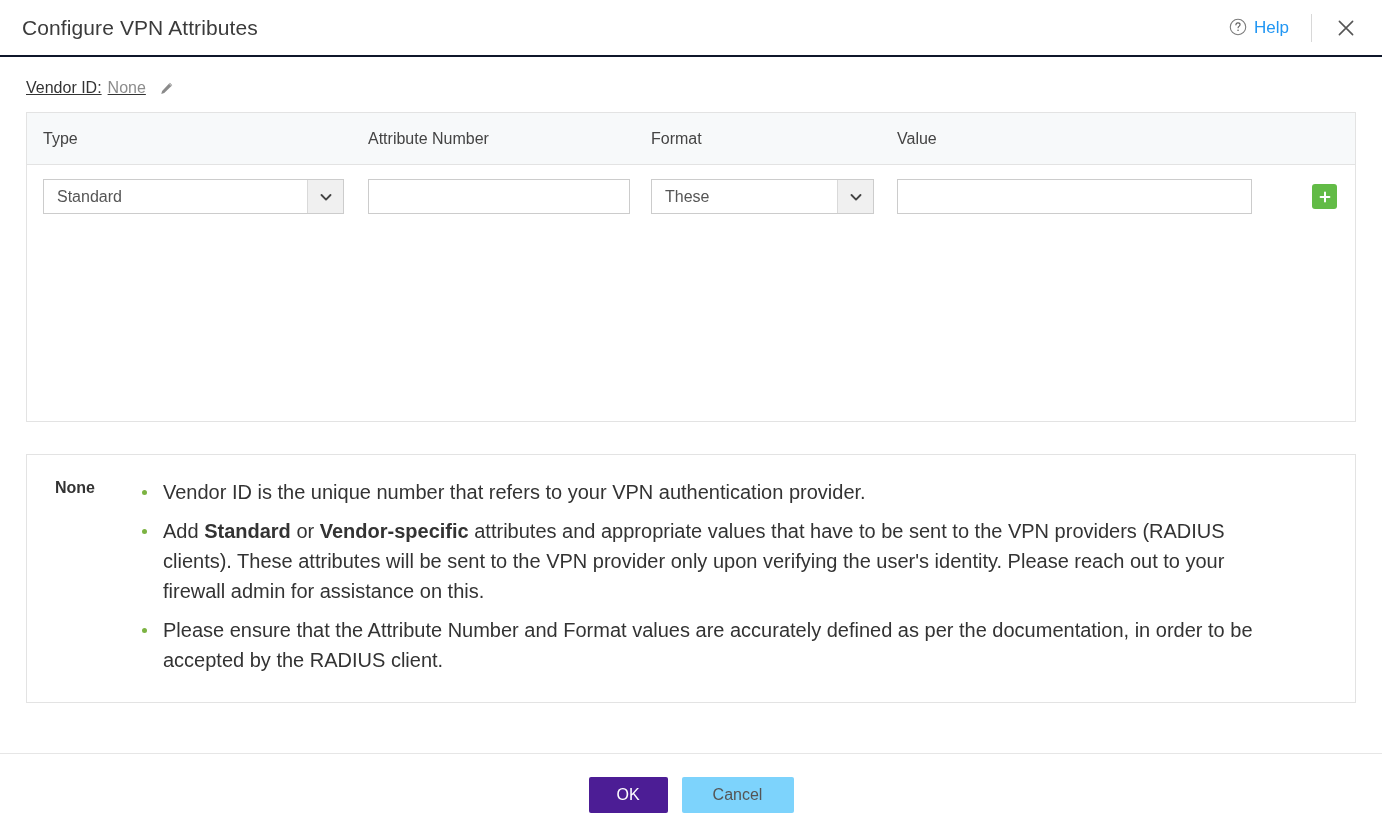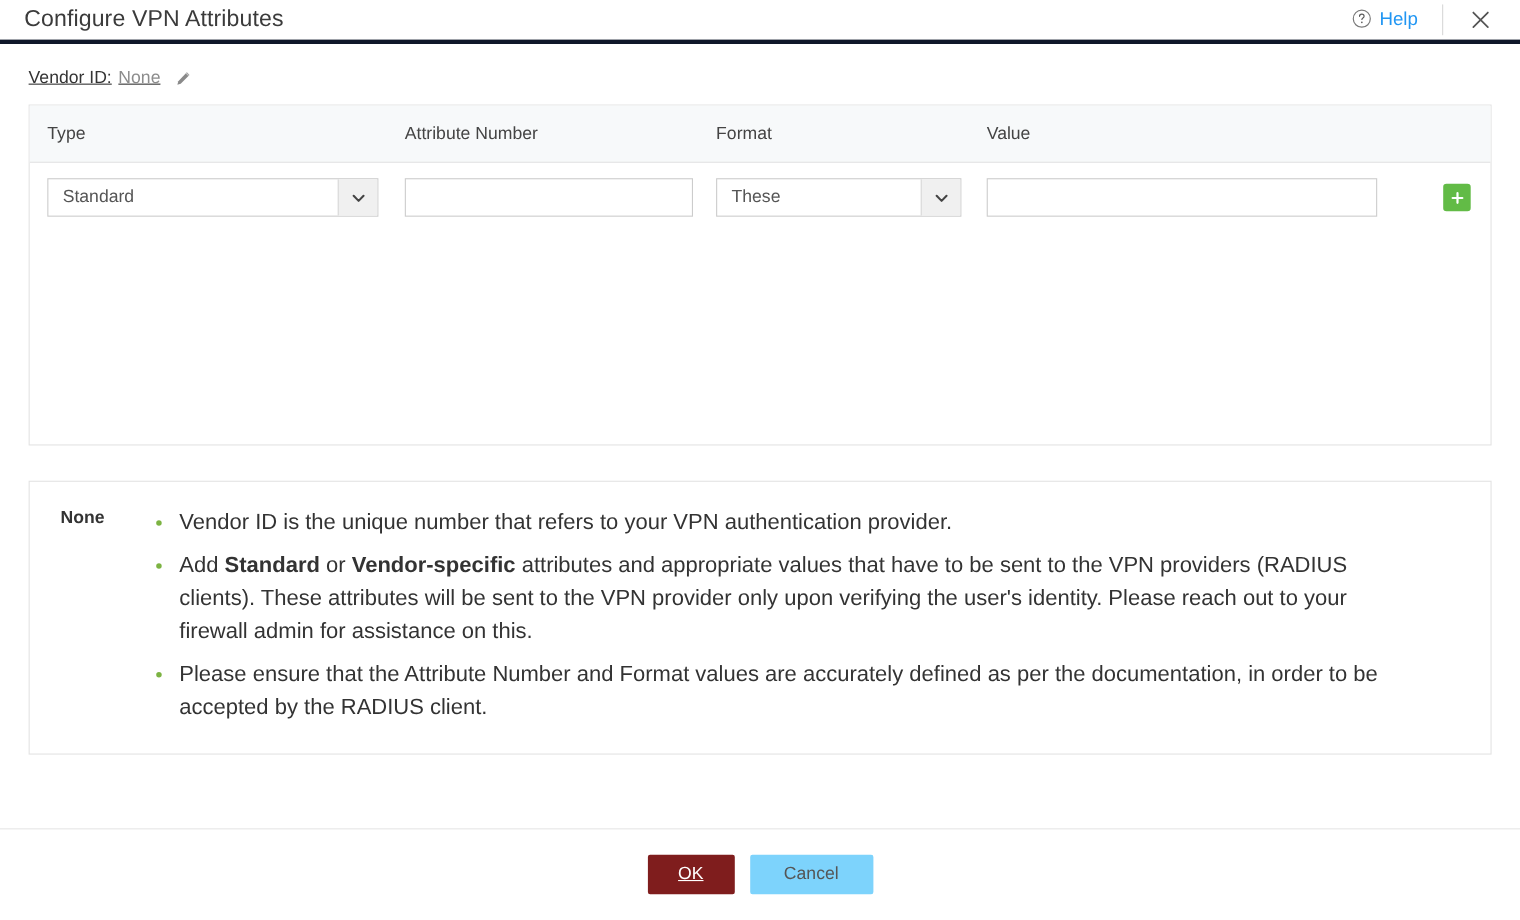--- a/index.html
+++ b/index.html
@@ -13,22 +13,22 @@
     height: 836px;
     font-family: "Liberation Sans", sans-serif;
     color: #333333;
     overflow: hidden;
     position: relative;
   }
 
   
   .dialog-header {
     position: relative;
-    height: 40px;
-    border-bottom: 4px solid #0f172a;
+    height: 57px;
+    border-bottom: 2px solid #0f172a;
     display: flex;
     align-items: center;
     padding: 0 26px 0 22px;
   }
   .dialog-title {
     font-size: 21px;
     font-weight: 400;
     color: #3b3b3b;
     letter-spacing: 0.1px;
     white-space: nowrap;
@@ -247,24 +247,23 @@
   }
   .btn {
     font-family: "Liberation Sans", sans-serif;
     font-size: 16px;
     border: none;
     cursor: pointer;
     height: 36px;
     border-radius: 2px;
   }
   .btn-ok {
-    background: #7f1d1d;
+    background: #4c1d95;
     color: #ffffff;
     width: 79px;
-    text-decoration: underline;
   }
   .btn-cancel {
     background: #7dd3fc;
     color: #555555;
     width: 112px;
   }
 </style>
 </head>
 <body>
 

